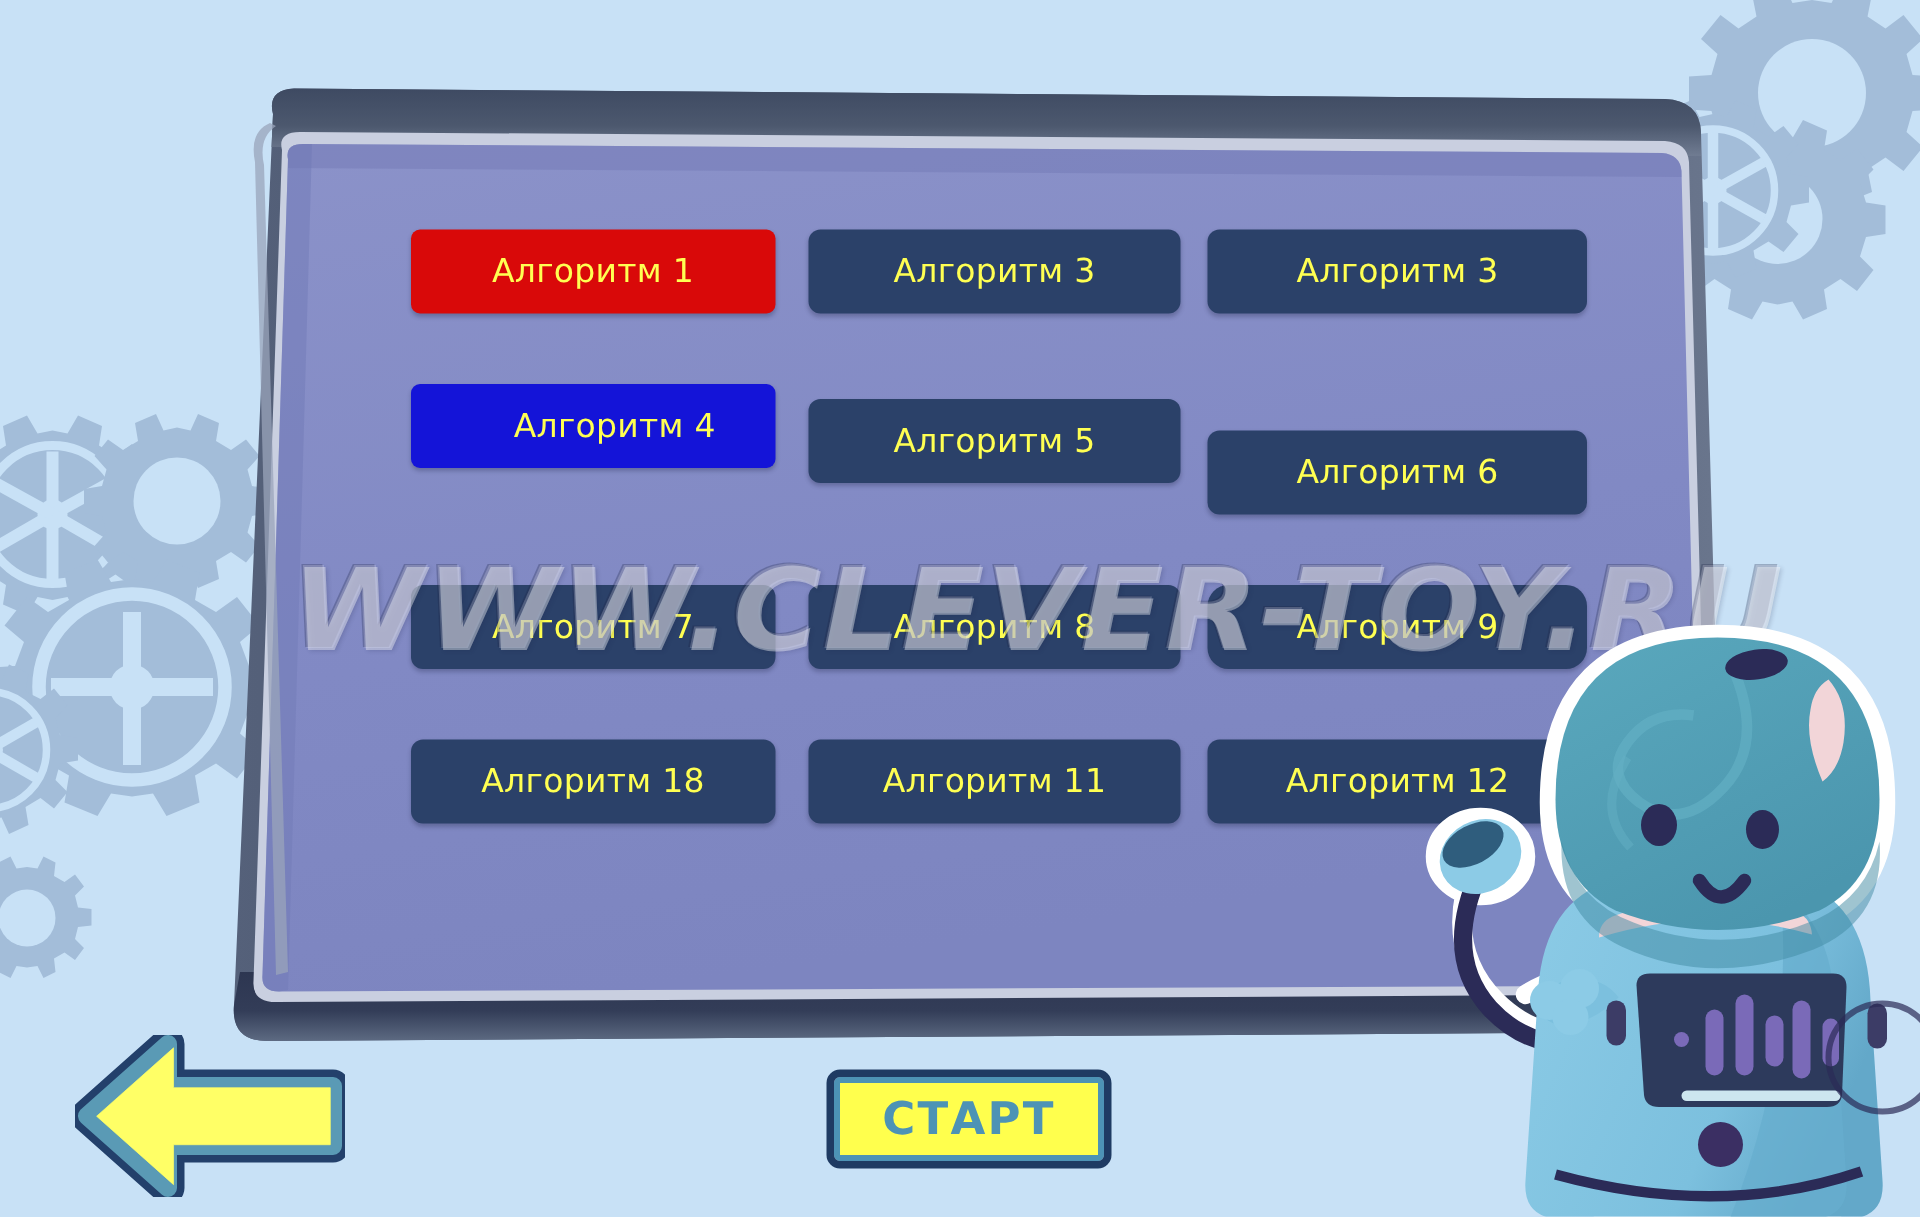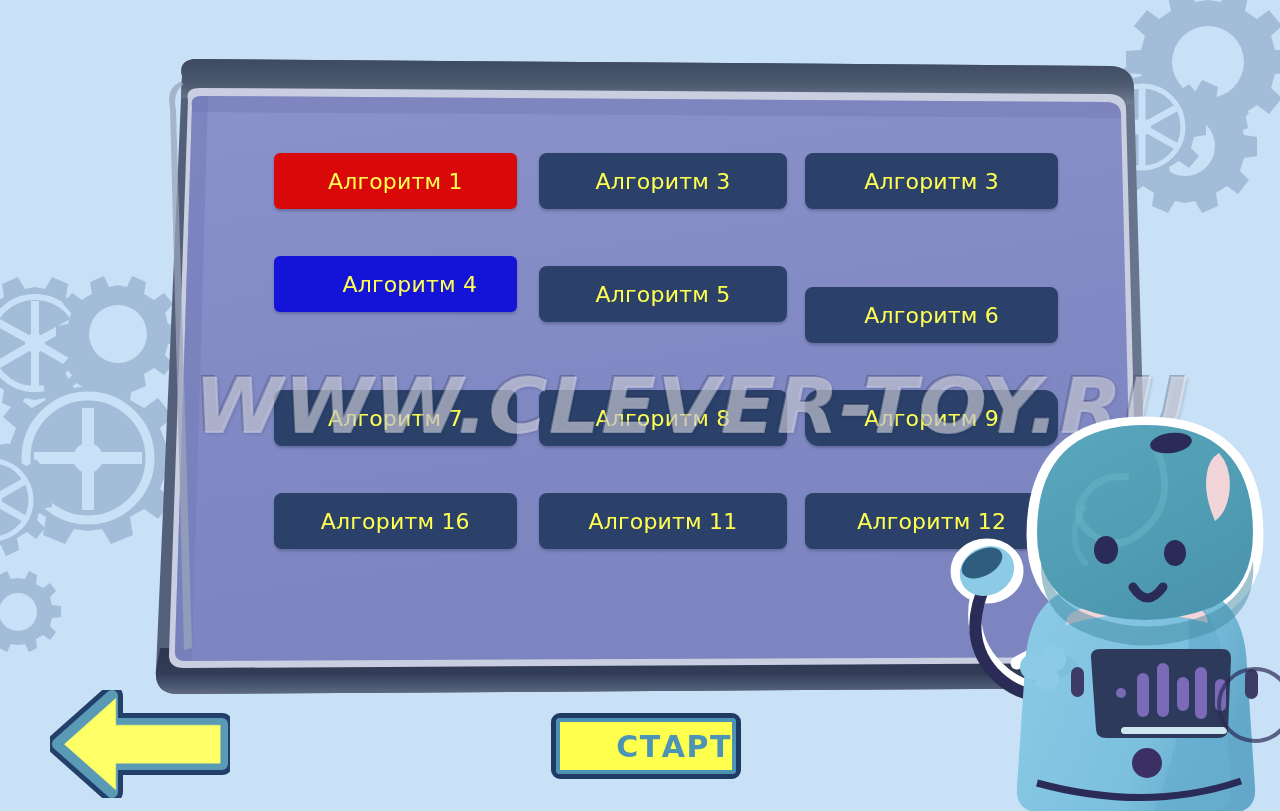--- a/index.html
+++ b/index.html
@@ -128,21 +128,21 @@
     top: 718px;
     width: 180px;
     height: 56px;
     background: #ffff4d;
     border: 4px solid #4d93b5;
     outline: 5px solid #1f3b63;
     border-radius: 4px;
     box-sizing: border-box;
     display: flex;
     align-items: center;
-    justify-content: flex-end;
+    justify-content: center;
     z-index: 6;
     cursor: pointer;
   }
   .start-button span {
     color: #4d93b5;
     font-family: "DejaVu Sans", sans-serif;
     font-size: 30px;
     font-weight: bold;
     letter-spacing: 1.5px;
   }
@@ -294,21 +294,21 @@
     <div class="btn-grid">
         <button class="algo-btn col-0 state-red" style="background: rgb(217, 9, 9);">Алгоритм 1</button>
         <button class="algo-btn col-1 state-default" style="background: rgb(43, 65, 105);">Алгоритм 3</button>
         <button class="algo-btn col-2 state-default" style="background: rgb(43, 65, 105);">Алгоритм 3</button>
         <button class="algo-btn col-0 state-blue" style="background: rgb(20, 20, 216);">Алгоритм 4</button>
         <button class="algo-btn col-1 state-default" style="background: rgb(43, 65, 105); margin-top: 10px;">Алгоритм 5</button>
         <button class="algo-btn col-2 state-default" style="background: rgb(43, 65, 105); margin-top: 31px;">Алгоритм 6</button>
         <button class="algo-btn col-0 state-default" style="background: rgb(43, 65, 105);">Алгоритм 7</button>
         <button class="algo-btn col-1 state-default" style="background: rgb(43, 65, 105);">Алгоритм 8</button>
         <button class="algo-btn col-2 state-default" style="background: rgb(43, 65, 105); border-radius: 14px;">Алгоритм 9</button>
-        <button class="algo-btn col-0 state-default" style="background: rgb(43, 65, 105);">Алгоритм 16</button>
+        <button class="algo-btn col-0 state-default" style="background: rgb(43, 65, 105);">Алгоритм 18</button>
         <button class="algo-btn col-1 state-default" style="background: rgb(43, 65, 105);">Алгоритм 11</button>
         <button class="algo-btn col-2 state-default" style="background: rgb(43, 65, 105);">Алгоритм 12</button>
       </div>
   </div>
 </div>
 
 <svg class="back-arrow" viewBox="0 0 180 108">
   <g>
     <path d="M62,6 L62,34 L172,34 L172,74 L62,74 L62,102 L8,54 Z" fill="#ffff66" stroke="#5a9ab5" stroke-width="13" stroke-linejoin="round"></path>
     <path d="M62,6 L62,34 L172,34 L172,74 L62,74 L62,102 L8,54 Z" fill="none" stroke="#23406b" stroke-width="7" stroke-linejoin="round" transform="translate(0,0)" opacity="0"></path>

